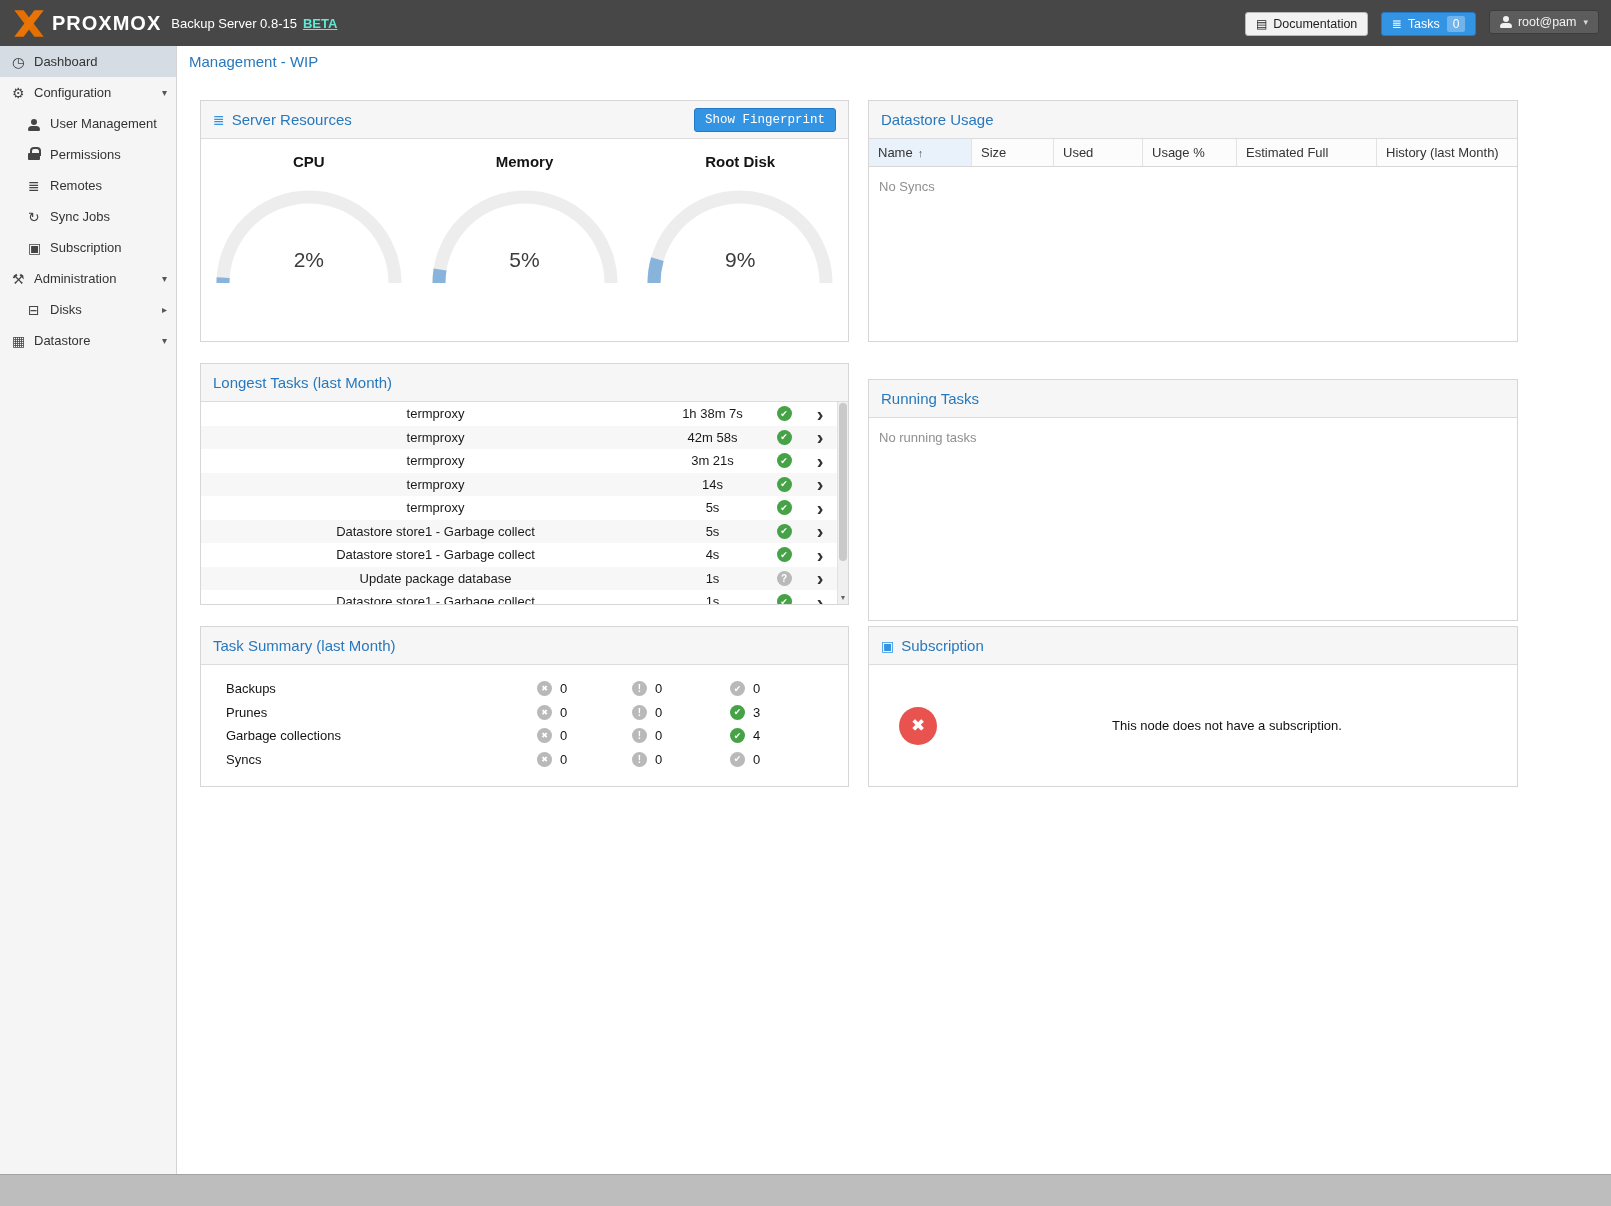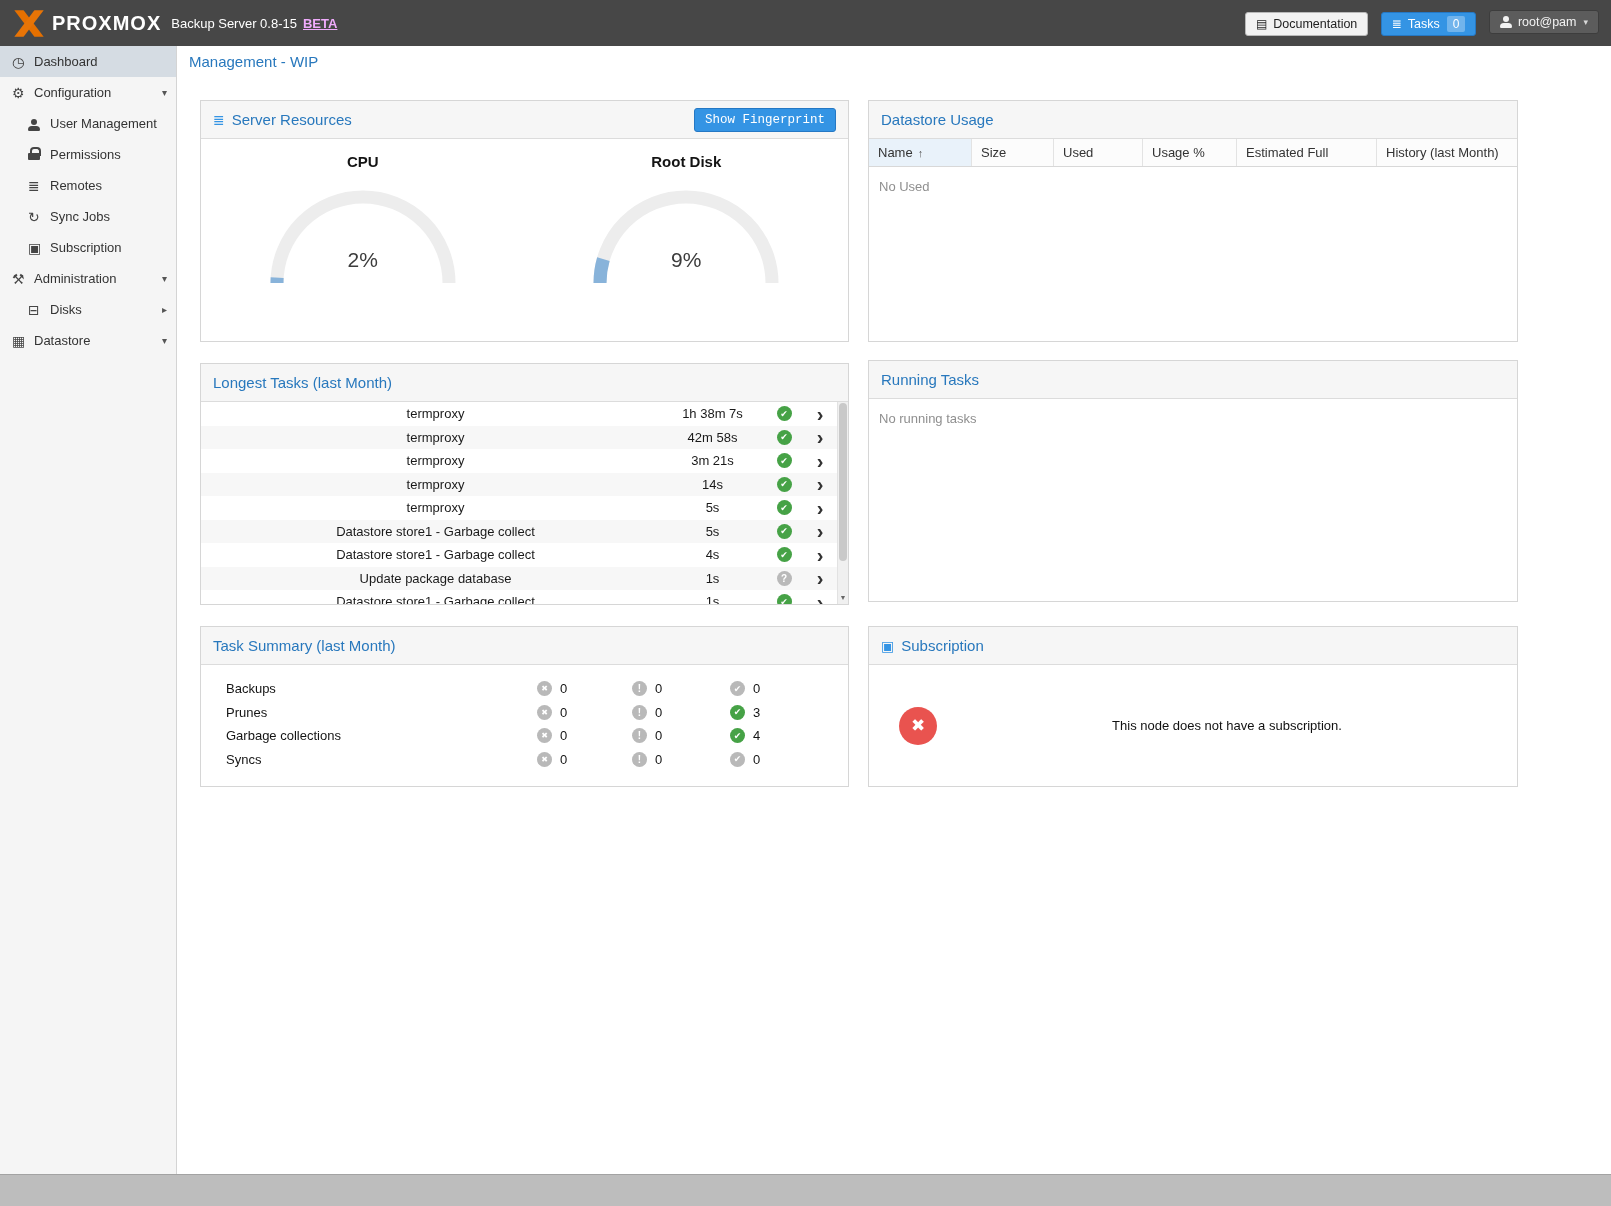--- a/index.html
+++ b/index.html
@@ -5,21 +5,21 @@
   * { margin:0; padding:0; box-sizing:border-box; }
   body { font-family:"Liberation Sans","DejaVu Sans",sans-serif; background:#fff; }
   .app { position:relative; width:1611px; height:1206px; overflow:hidden; background:#fff; }
 
   
   .topbar { position:absolute; top:0; left:0; width:100%; height:46px; background:#474747;
             display:flex; align-items:center; padding:0 12px; }
   .logo { display:flex; align-items:center; gap:6px; }
   .wordmark { color:#fff; font-size:20px; font-weight:bold; letter-spacing:1px; }
   .tb-subtitle { color:#fff; font-size:13px; margin-left:10px;text-align:right; }
-  .beta { color:#f0abfc; font-size:13px; font-weight:bold; text-decoration:underline; margin-left:6px; cursor:pointer; }
+  .beta { color:#5eead4; font-size:13px; font-weight:bold; text-decoration:underline; margin-left:6px; cursor:pointer; }
   .tb-spacer { flex:1; }
   .btn { display:inline-flex; align-items:center; height:24px; border-radius:3px; font-size:12.5px;
          padding:0 10px; cursor:pointer; border:1px solid transparent; }
   .btn .bicon { margin-right:6px; font-size:12px; line-height:1; }
   .btn-light { background:#f2f2f2; border-color:#b8b8b8; color:#222; }
   .btn-blue  { background:#3494e4; border-color:#2578c4; color:#fff; }
   .btn-dark  { background:#5c5c5c; border-color:#3d3d3d; color:#f2f2f2; margin-left:8px; }
   .tb-right > .btn { margin-left:8px; }
   .badge { background:rgba(255,255,255,.3); color:#fff; border-radius:2px; padding:1px 6px;
            font-size:12px; margin-left:7px; }
@@ -48,21 +48,21 @@
   .nexp { position:absolute; right:9px; font-size:10px; color:#555; }
 
   
   .content { position:absolute; top:46px; left:178px; right:0; bottom:32px; background:#fff; overflow:hidden; }
   .page-title { position:absolute; top:7px; left:11px; font-size:15px; color:#2878bd; }
 
   .panel { position:absolute; border:1px solid #d6d6d6; background:#fff; }
   #p-resources    { left:22px;  top:54px;  width:649px; height:242px; }
   #p-datastore    { left:690px; top:54px;  width:650px; height:242px; }
   #p-longest      { left:22px;  top:317px; width:649px; height:242px;text-align:center; }
-  #p-running      { left:690px; top:314px; width:650px; height:242px; }
+  #p-running      { left:690px; top:333px; width:650px; height:242px; }
   #p-summary      { left:22px;  top:580px; width:649px; height:161px; }
   #p-subscription { left:690px; top:580px; width:650px; height:161px; }
 
   .panel-hd { height:38px; background:#f6f6f6; border-bottom:1px solid #dcdcdc;
               display:flex; align-items:center; padding:0 12px; }
   .panel-title { color:#2878bd; font-size:15px; }
   .p-icon { color:#3494e4; font-size:14px; margin-right:7px; }
   .hd-btn { margin-left:auto;font-family:Liberation Mono, monospace; }
 
   
@@ -221,20 +221,30 @@
           <div class="gauge-label">CPU</div>
           <div class="gauge-wrap">
             <svg width="190" height="100" viewBox="0 0 190 100">
               <path class="g-track" d="M9,97 A86,86 0 0 1 181,97"></path>
               <path class="gauge-progress" d="M9,97 A86,86 0 0 1 181,97" stroke-dasharray="5.403539364174444 275.1769682087222"></path>
             </svg>
             <div class="gauge-value">2%</div>
           </div>
         </div>
         <div class="gauge">
+          <div class="gauge-label">Memory</div>
+          <div class="gauge-wrap">
+            <svg width="190" height="100" viewBox="0 0 190 100">
+              <path class="g-track" d="M9,97 A86,86 0 0 1 181,97"></path>
+              <path class="gauge-progress" d="M9,97 A86,86 0 0 1 181,97" stroke-dasharray="13.50884841043611 275.1769682087222"></path>
+            </svg>
+            <div class="gauge-value">5%</div>
+          </div>
+        </div>
+        <div class="gauge">
           <div class="gauge-label">Root Disk</div>
           <div class="gauge-wrap">
             <svg width="190" height="100" viewBox="0 0 190 100">
               <path class="g-track" d="M9,97 A86,86 0 0 1 181,97"></path>
               <path class="gauge-progress" d="M9,97 A86,86 0 0 1 181,97" stroke-dasharray="24.315927138785 275.1769682087222"></path>
             </svg>
             <div class="gauge-value">9%</div>
           </div>
         </div>
       </div>
@@ -248,21 +258,21 @@
         <div class="th sorted">
           <span>Name</span>
           <span class="sort">↑</span>
         </div>
         <div class="th">Size</div>
         <div class="th">Used</div>
         <div class="th">Usage %</div>
         <div class="th">Estimated Full</div>
         <div class="th">History (last Month)</div>
       </div>
-      <div class="empty-text">No Used</div>
+      <div class="empty-text">No Syncs</div>
     </section>
 
     <section class="panel" id="p-longest">
       <div class="panel-hd">
         <span class="panel-title">Longest Tasks (last Month)</span>
       </div>
       <div class="rows">
         <div class="trow">
           <span class="tname">termproxy</span>
           <span class="tdur">1h 38m 7s</span>

